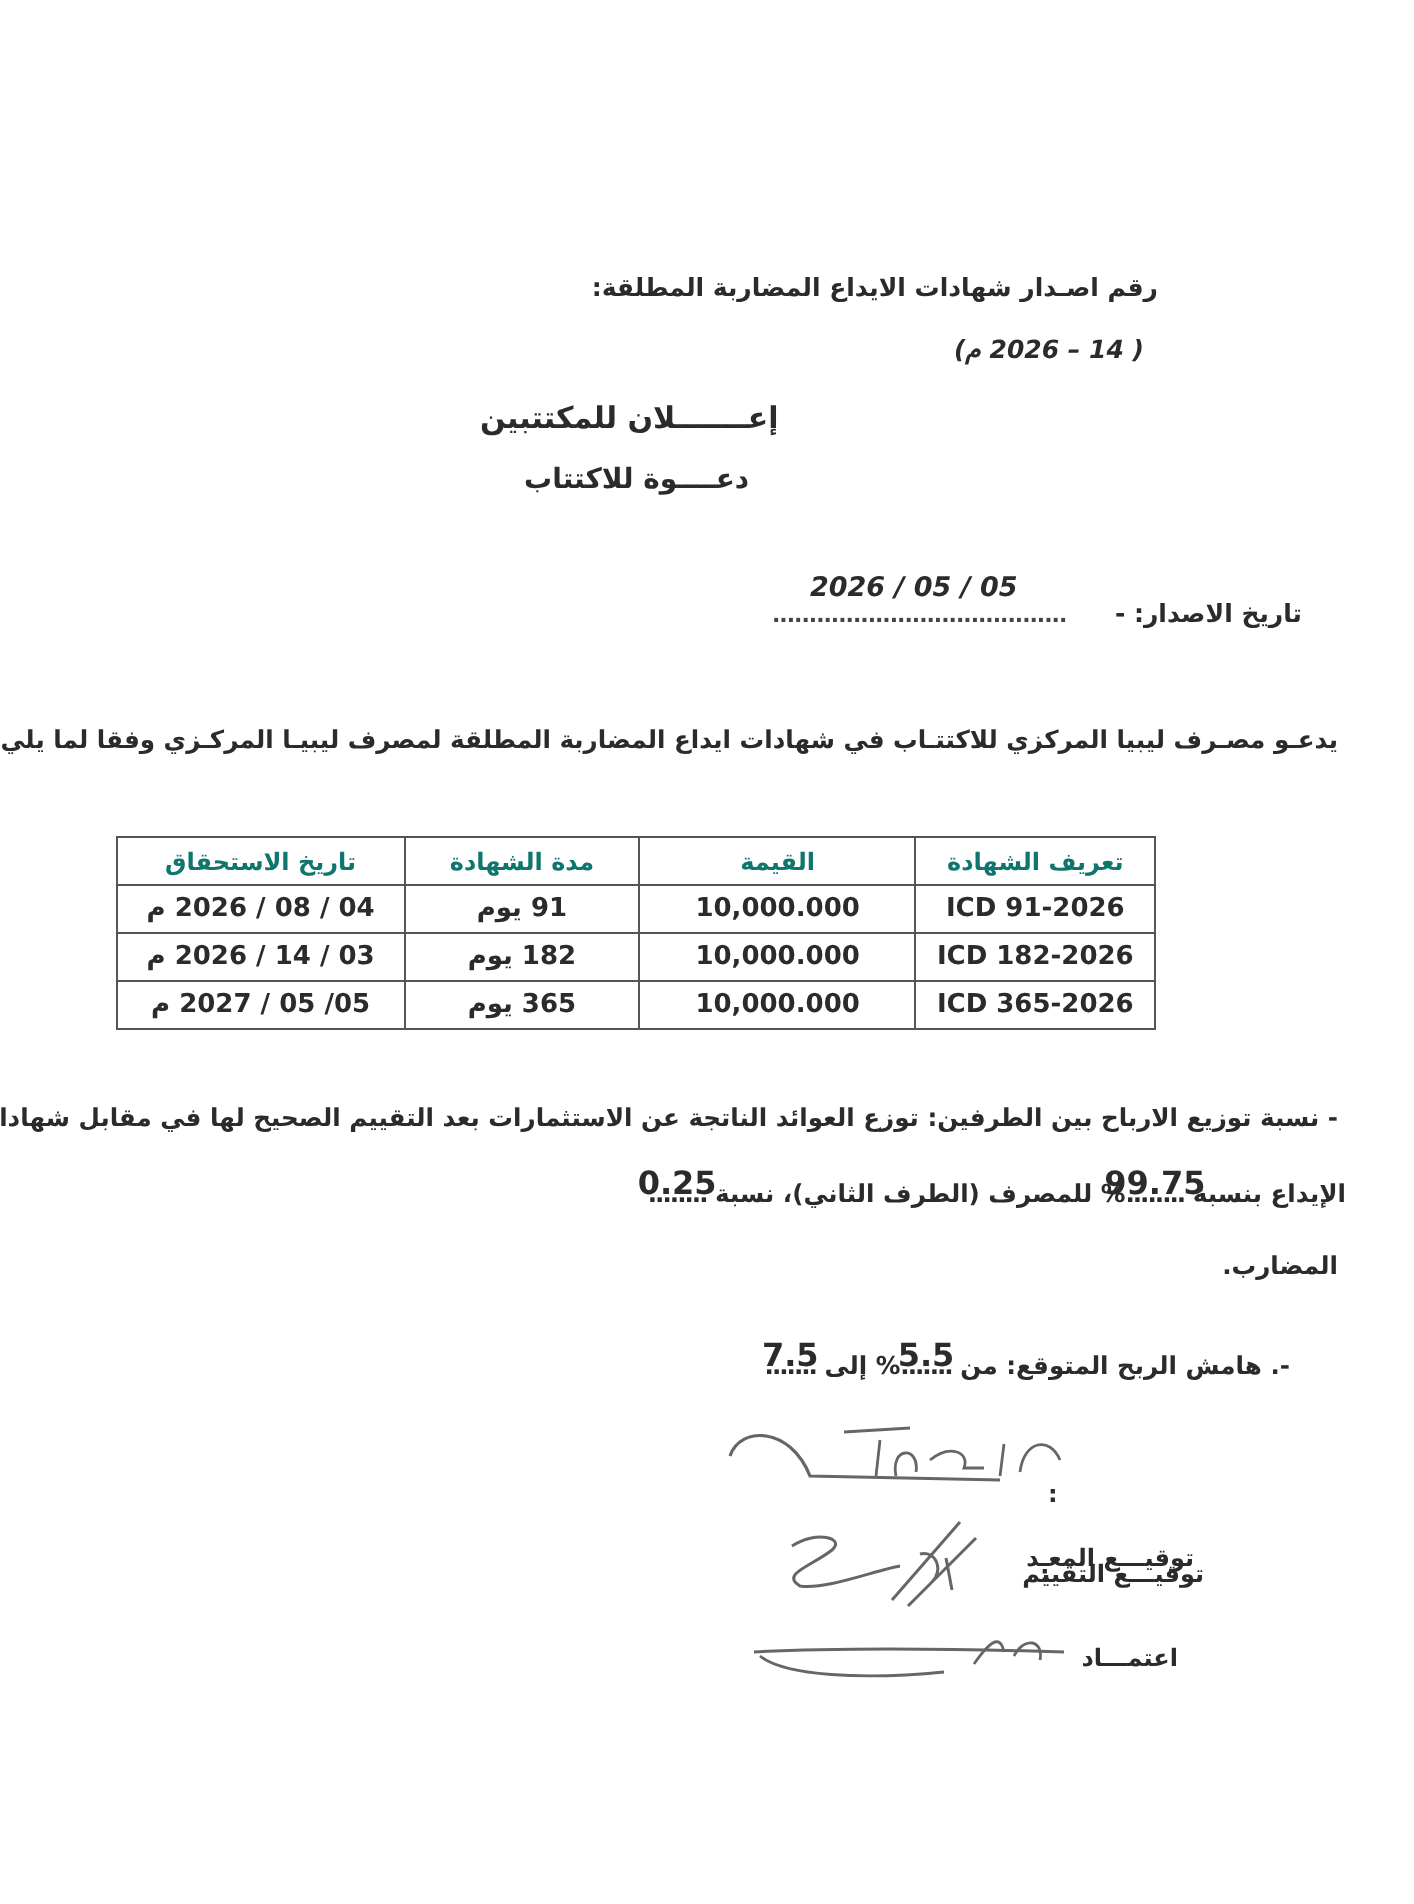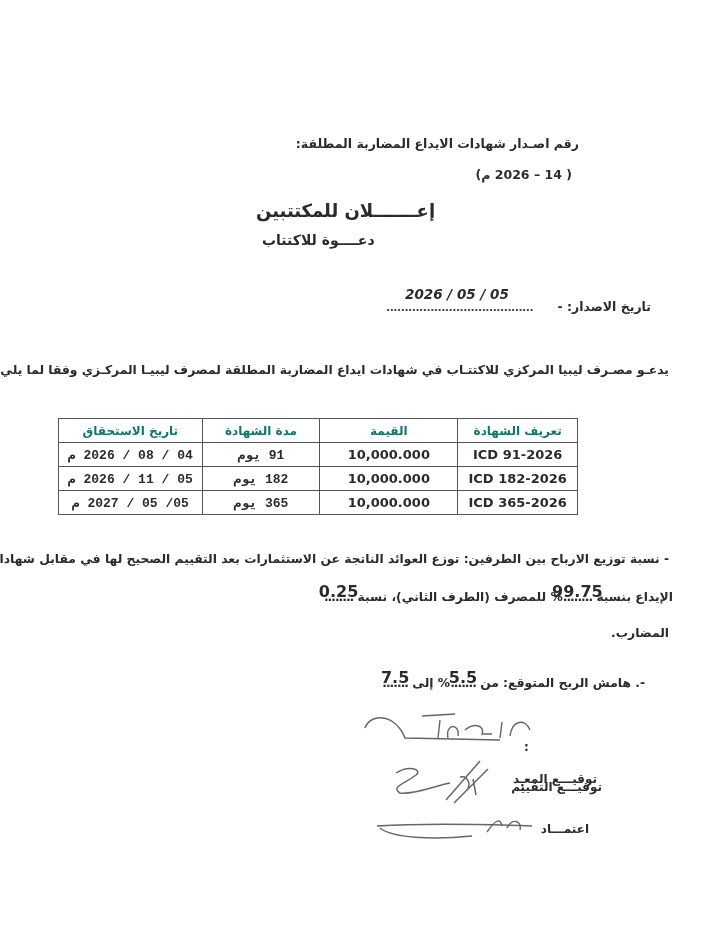--- a/index.html
+++ b/index.html
@@ -16,22 +16,22 @@
       color: #2b2b2b;
       font-weight: bold;
     }
     .abs { position: absolute; white-space: nowrap; }
     .t13 { font-size: 12.5px; }
     .rtl { direction: rtl; unicode-bidi: embed; }
     .ltr { direction: ltr; unicode-bidi: embed; }
 
     
     #issue-label { right: 128px; top: 136px; }
-    #issue-number { right: 135px; top: 167px; }
-    #title-announce { left: 256px; top: 200px; font-size: 18px; letter-spacing: 0.3px; }
+    #issue-number { right: 135px; top: 167px; font-style: italic; }
+    #title-announce { left: 240px; top: 200px; font-size: 15px; letter-spacing: 0.3px; }
     #title-invite { left: 262px; top: 232px; font-size: 14px; letter-spacing: 0.3px; }
 
     
     #issue-date-value { left: 405px; top: 286px; font-size: 13.5px; font-style: italic; }
     #issue-date-label { right: 56px; top: 299px; }
     #issue-date-dots { left: 386px; top: 301px; font-size: 11px; letter-spacing: -0.5px; color: #444; }
 
     
     #intro { right: 38px; top: 363px; font-size: 12.3px; }
 
@@ -51,21 +51,21 @@
       text-align: center;
       font-size: 13px;
       font-weight: bold;
       color: #2b2b2b;
     }
     #cert-table th { font-size: 12px; color: #0f766e; }
     .col-id { width: 120px; }
     .col-val { width: 138px; }
     .col-dur { width: 118px; }
     .col-mat { width: 144px; }
-    td.ar-cell { font-size: 12.5px; font-family: Liberation Mono, monospace; }
+    td.ar-cell { font-size: 12.5px; }
 
     
     #profit-line1 { right: 38px; top: 552px; font-size: 12.3px; }
     #profit-line2 { right: 34px; top: 590px; font-size: 12.3px; }
     #profit-line3 { right: 130px; top: 626px; font-size: 12.3px; }
     .filled { position: relative; display: inline-block; }
     .filled .dots { letter-spacing: -1px; }
     .filled .val { position: absolute; left: 50%; transform: translateX(-50%); top: -8px; font-size: 16px; }
 
     #margin-line { right: 62px; top: 676px; font-size: 12.3px; }
@@ -107,21 +107,21 @@
     <tr>
       <td class="ltr">ICD 91-2026</td>
       <td class="ltr">10,000.000</td>
       <td class="ar-cell rtl">91 يوم</td>
       <td class="ar-cell rtl">04 / 08 / 2026 م</td>
     </tr>
     <tr>
       <td class="ltr">ICD 182-2026</td>
       <td class="ltr">10,000.000</td>
       <td class="ar-cell rtl">182 يوم</td>
-      <td class="ar-cell rtl">05 / 11 / 2026 م</td>
+      <td class="ar-cell rtl">03 / 14 / 2026 م</td>
     </tr>
     <tr>
       <td class="ltr">ICD 365-2026</td>
       <td class="ltr">10,000.000</td>
       <td class="ar-cell rtl">365 يوم</td>
       <td class="ar-cell rtl">05/ 05 / 2027 م</td>
     </tr>
   </tbody>
 </table>
 

